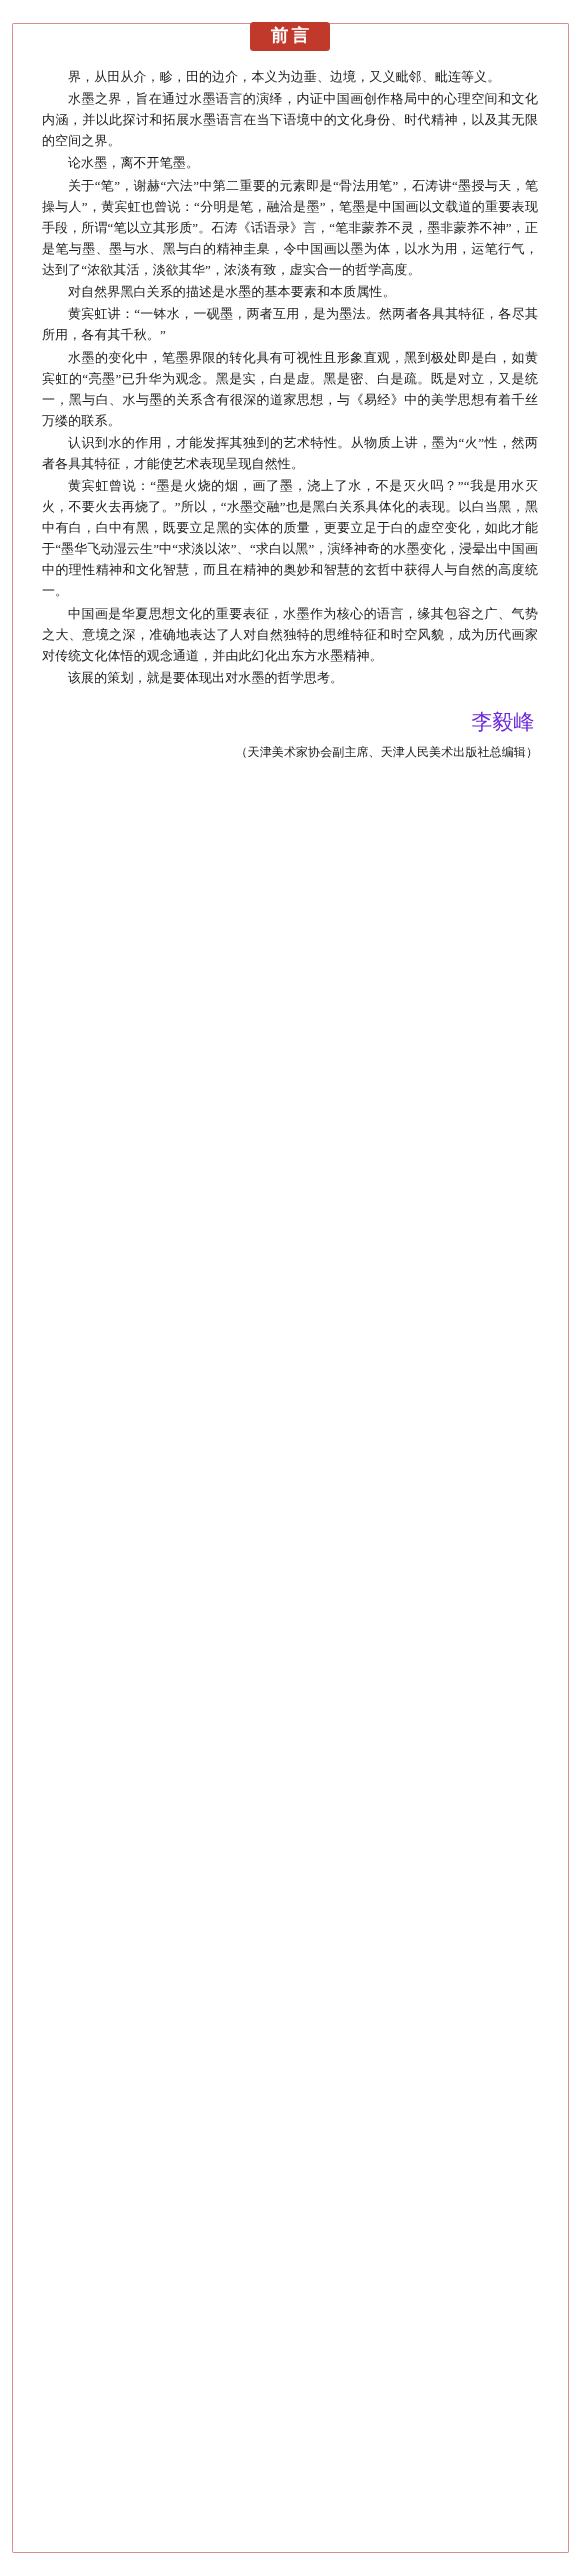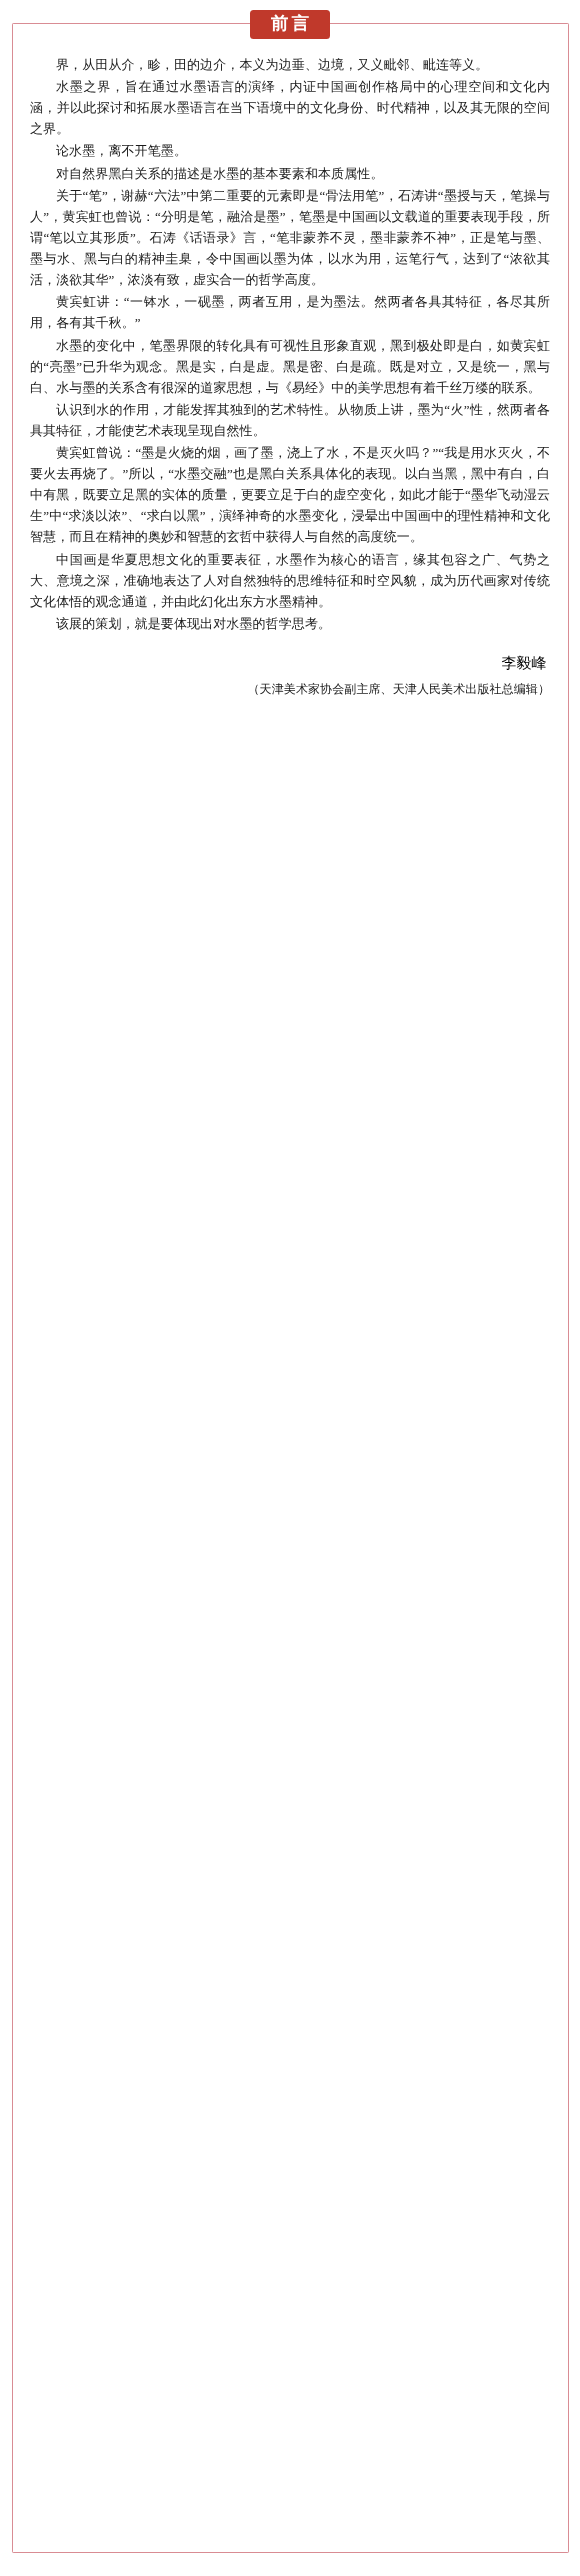--- a/index.html
+++ b/index.html
@@ -9,21 +9,21 @@
   }
   body {
     font-family: "Liberation Serif", "DejaVu Serif", serif;
   }
   .page {
     width: 580px;
     min-height: 2576px;
     box-sizing: border-box;
     background: #ffffff;
     position: relative;
-    padding: 0;
+    padding: 12px;
   }
   .frame {
     position: absolute;
     left: 11.6px;
     top: 23px;
     width: 557px;
     height: 2530px;
     border: 1.2px solid #d98c94;
     box-sizing: border-box;
     border-radius: 1.2px;
@@ -56,22 +56,22 @@
     line-height: 1.62;
     text-align: justify;
     text-justify: inter-ideograph;
     text-indent: 2em;
     color: #1a1a1a;
     letter-spacing: 0.1px;
   }
   .signature {
     margin-top: 20px;
     text-align: right;
-    font-size: 15px;
-    color: #000000;
+    font-size: 21px;
+    color: #6d28d9;
     padding-right: 3.5px;
   }
   .affiliation {
     margin-top: 8.1px;
     text-align: right;
     font-size: 12px;
     color: #1a1a1a;
     letter-spacing: 0.1px;
   }
   .bottom-space {
@@ -85,22 +85,22 @@
   <div class="frame"></div>
   <div class="content">
 
     <div class="title-wrap">
       <span class="title-badge">前言</span>
     </div>
 
     <p class="para">界，从田从介，畛，田的边介，本义为边垂、边境，又义毗邻、毗连等义。</p>
     <p class="para">水墨之界，旨在通过水墨语言的演绎，内证中国画创作格局中的心理空间和文化内涵，并以此探讨和拓展水墨语言在当下语境中的文化身份、时代精神，以及其无限的空间之界。</p>
     <p class="para">论水墨，离不开笔墨。</p>
+    <p class="para">关于“笔”，谢赫“六法”中第二重要的元素即是“骨法用笔”，石涛讲“墨授与天，笔操与人”，黄宾虹也曾说：“分明是笔，融洽是墨”，笔墨是中国画以文载道的重要表现手段，所谓“笔以立其形质”。石涛《话语录》言，“笔非蒙养不灵，墨非蒙养不神”，正是笔与墨、墨与水、黑与白的精神圭臬，令中国画以墨为体，以水为用，运笔行气，达到了“浓欲其活，淡欲其华”，浓淡有致，虚实合一的哲学高度。</p>
     <p class="para">对自然界黑白关系的描述是水墨的基本要素和本质属性。</p>
-    <p class="para">关于“笔”，谢赫“六法”中第二重要的元素即是“骨法用笔”，石涛讲“墨授与天，笔操与人”，黄宾虹也曾说：“分明是笔，融洽是墨”，笔墨是中国画以文载道的重要表现手段，所谓“笔以立其形质”。石涛《话语录》言，“笔非蒙养不灵，墨非蒙养不神”，正是笔与墨、墨与水、黑与白的精神圭臬，令中国画以墨为体，以水为用，运笔行气，达到了“浓欲其活，淡欲其华”，浓淡有致，虚实合一的哲学高度。</p>
     <p class="para">黄宾虹讲：“一钵水，一砚墨，两者互用，是为墨法。然两者各具其特征，各尽其所用，各有其千秋。”</p>
     <p class="para">水墨的变化中，笔墨界限的转化具有可视性且形象直观，黑到极处即是白，如黄宾虹的“亮墨”已升华为观念。黑是实，白是虚。黑是密、白是疏。既是对立，又是统一，黑与白、水与墨的关系含有很深的道家思想，与《易经》中的美学思想有着千丝万缕的联系。</p>
     <p class="para">认识到水的作用，才能发挥其独到的艺术特性。从物质上讲，墨为“火”性，然两者各具其特征，才能使艺术表现呈现自然性。</p>
     <p class="para">黄宾虹曾说：“墨是火烧的烟，画了墨，浇上了水，不是灭火吗？”“我是用水灭火，不要火去再烧了。”所以，“水墨交融”也是黑白关系具体化的表现。以白当黑，黑中有白，白中有黑，既要立足黑的实体的质量，更要立足于白的虚空变化，如此才能于“墨华飞动湿云生”中“求淡以浓”、“求白以黑”，演绎神奇的水墨变化，浸晕出中国画中的理性精神和文化智慧，而且在精神的奥妙和智慧的玄哲中获得人与自然的高度统一。</p>
     <p class="para">中国画是华夏思想文化的重要表征，水墨作为核心的语言，缘其包容之广、气势之大、意境之深，准确地表达了人对自然独特的思维特征和时空风貌，成为历代画家对传统文化体悟的观念通道，并由此幻化出东方水墨精神。</p>
     <p class="para">该展的策划，就是要体现出对水墨的哲学思考。</p>
 
     <div class="signature">李毅峰</div>
     <div class="affiliation">（天津美术家协会副主席、天津人民美术出版社总编辑）</div>
     <div class="bottom-space"></div>

